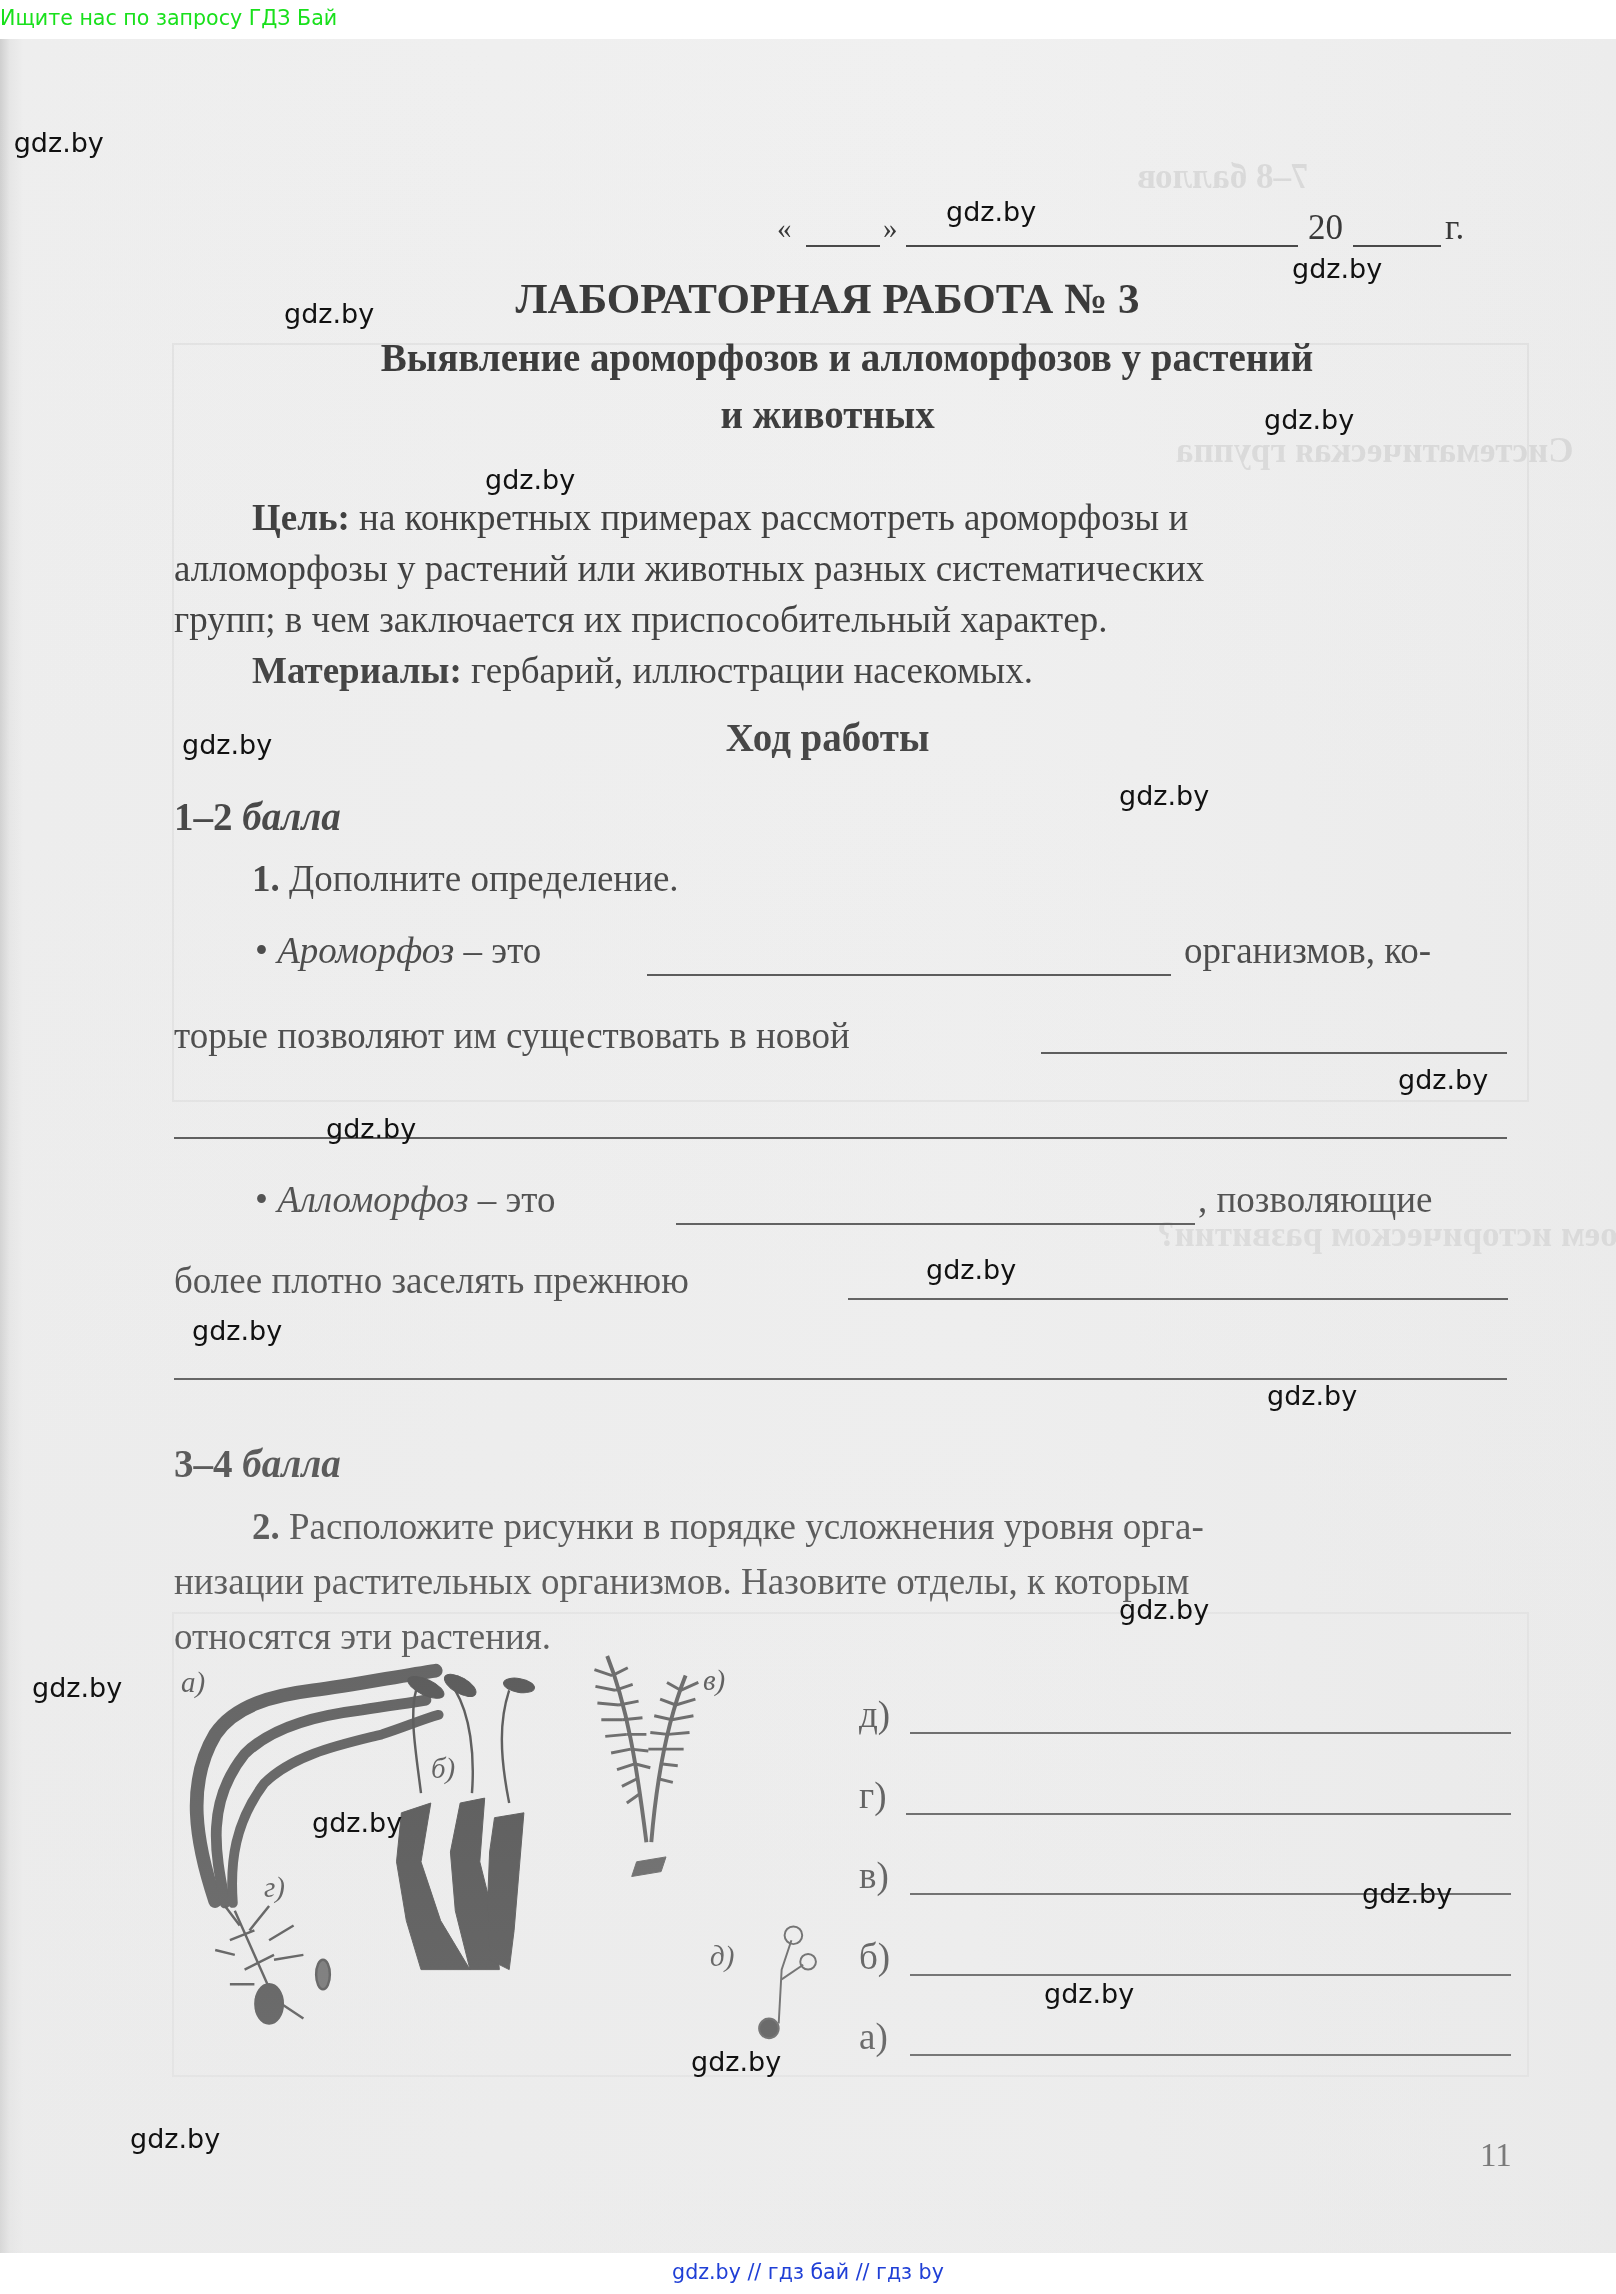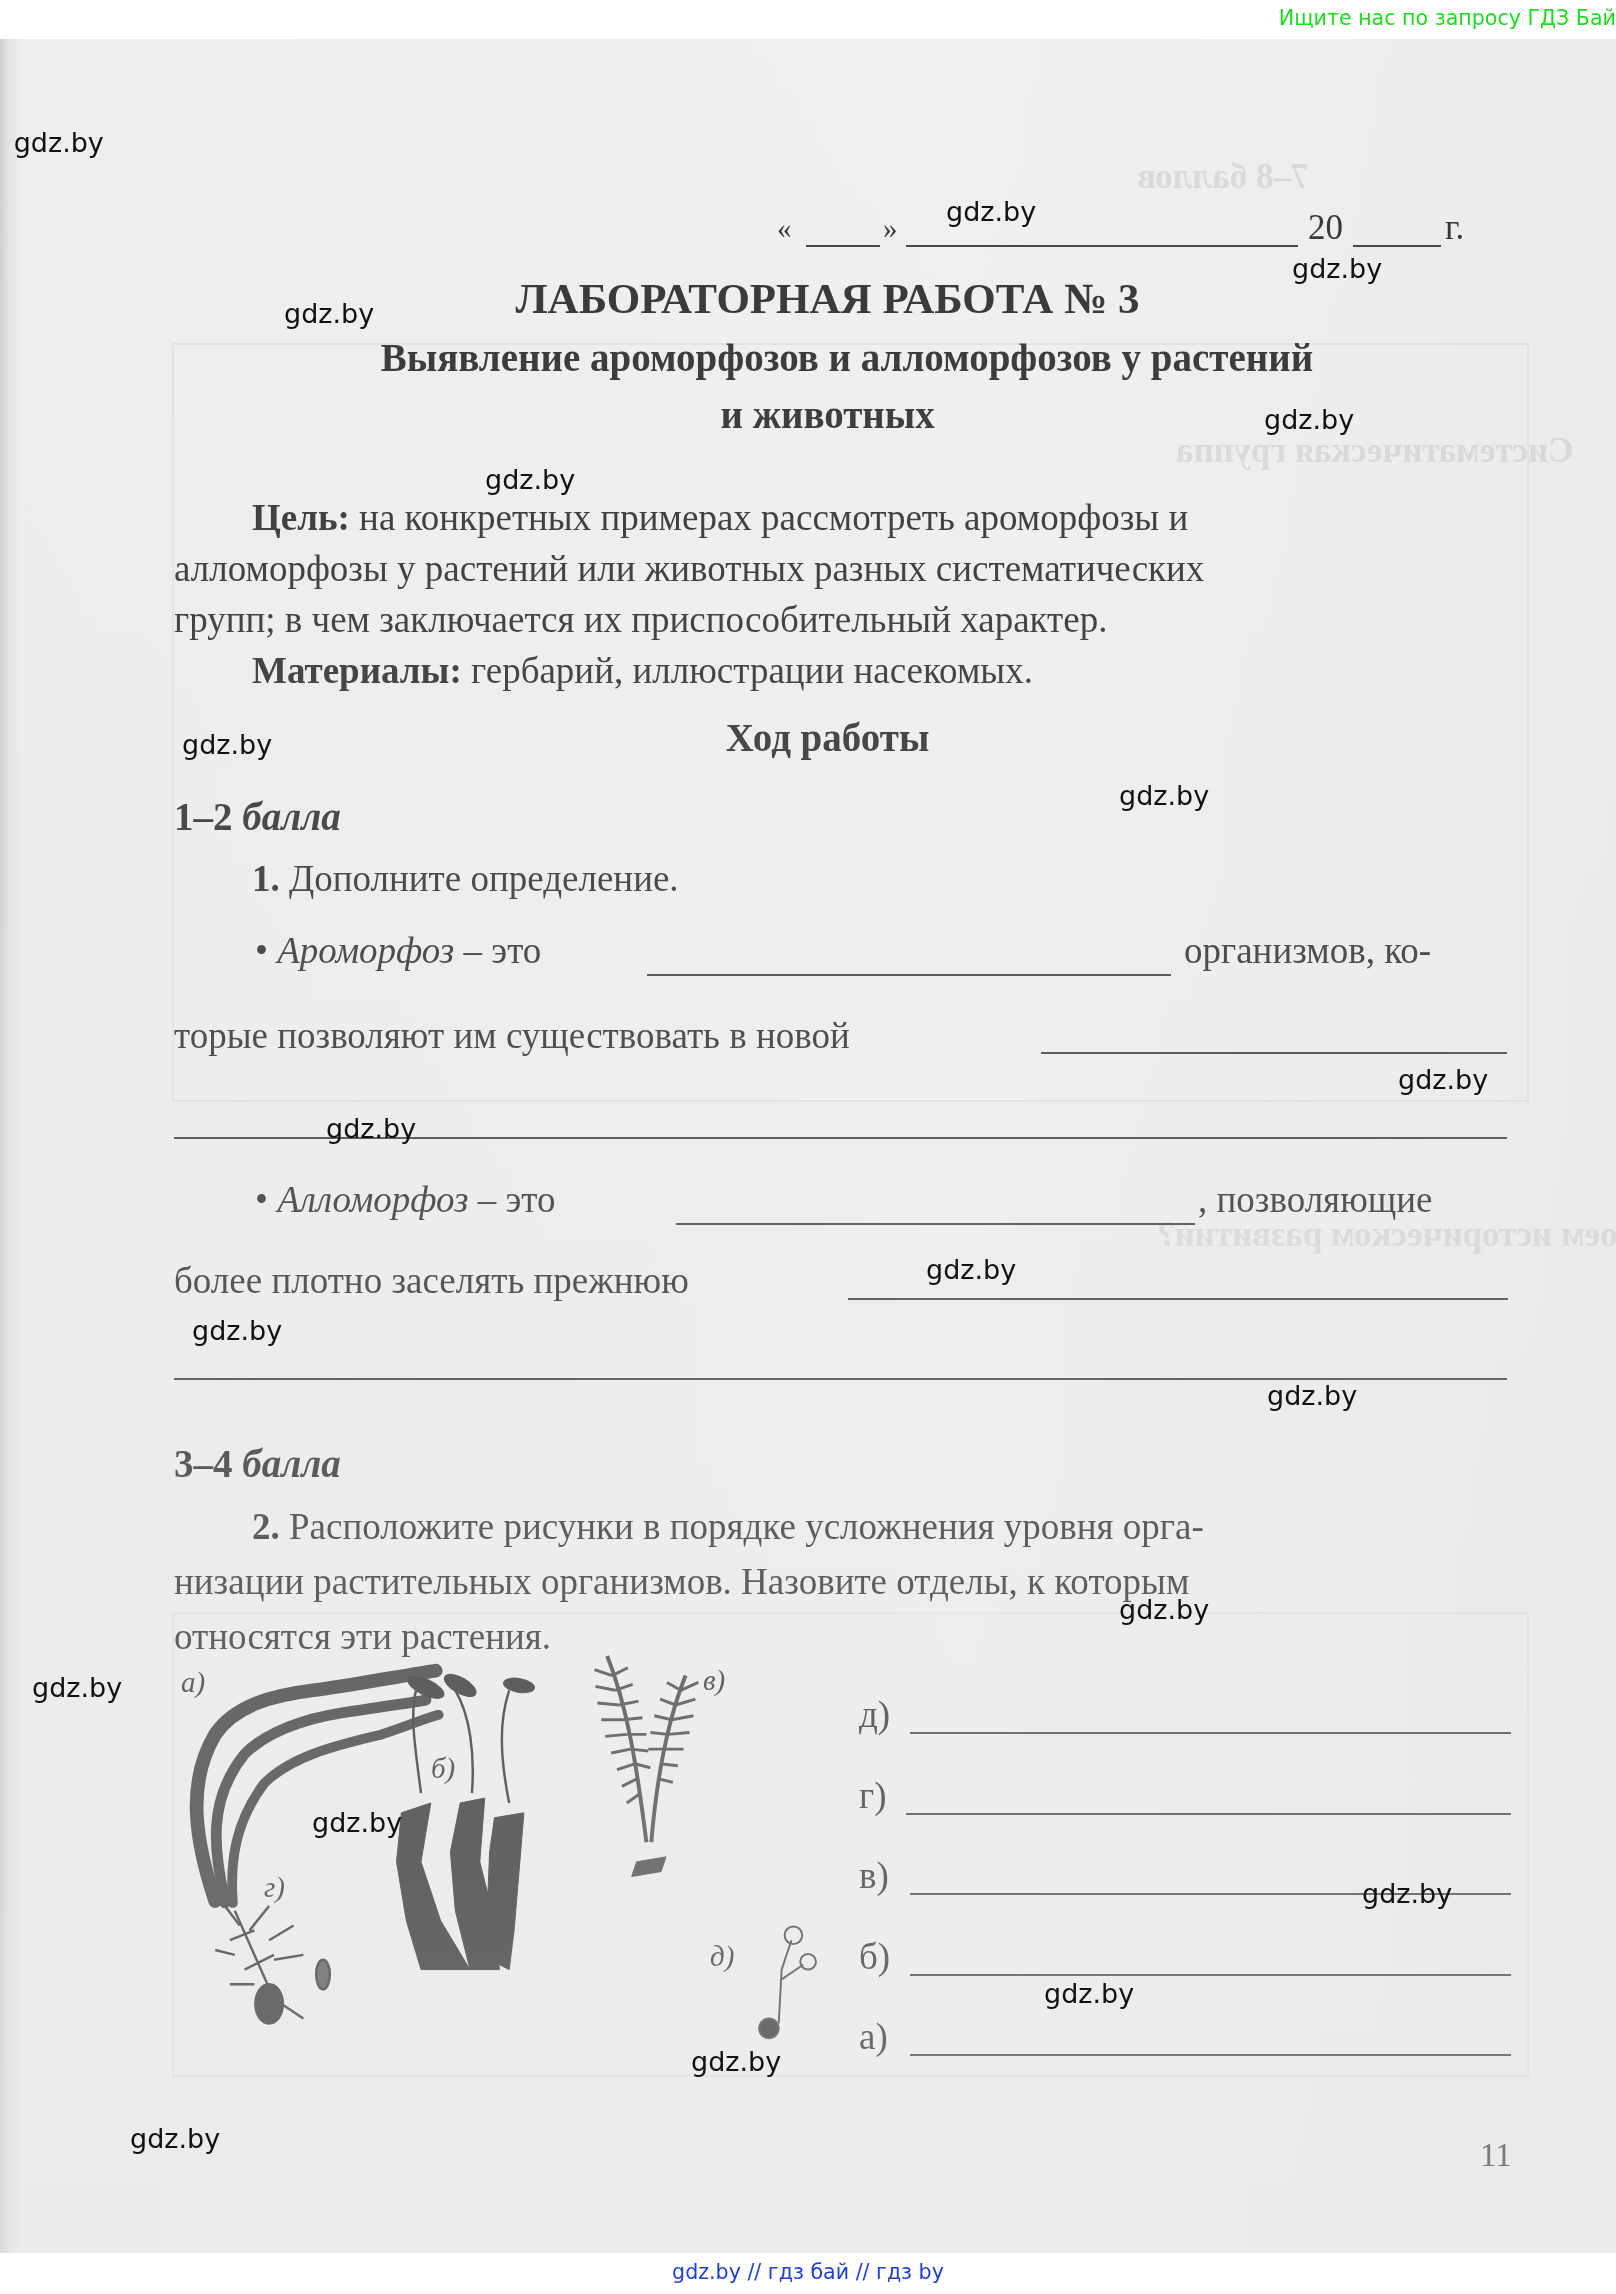--- a/index.html
+++ b/index.html
@@ -4,21 +4,21 @@
   <style>
     html, body { margin: 0; padding: 0; }
     body {
       width: 1616px; height: 2295px; position: relative; overflow: hidden;
       background: #ffffff;
       font-family: "Liberation Serif", "DejaVu Serif", serif;
       color: #2e2e2e;
     }
     .top-banner {
       position: absolute; left: 0; top: 0; width: 1616px; height: 46px;
-      text-align: right; line-height: 37px;
+      text-align: left; line-height: 37px;
       font-family: "DejaVu Sans", "Liberation Sans", sans-serif;
       font-size: 20.6px; color: #19e01c;
     }
     .page {
       position: absolute; left: 0; top: 39px; width: 1616px; height: 2214px;
       background: linear-gradient(90deg, #cfcfcf 0px, #e6e6e6 9.8px, #eeeeee 23.5px, #f0f0f0 60%, #ececec 100%);
     }
     .page::after {
       content: ""; position: absolute; left: 0; top: 0; right: 0; bottom: 0;
       background: linear-gradient(180deg, rgba(255,255,255,0.0), rgba(230,230,230,0.35));

